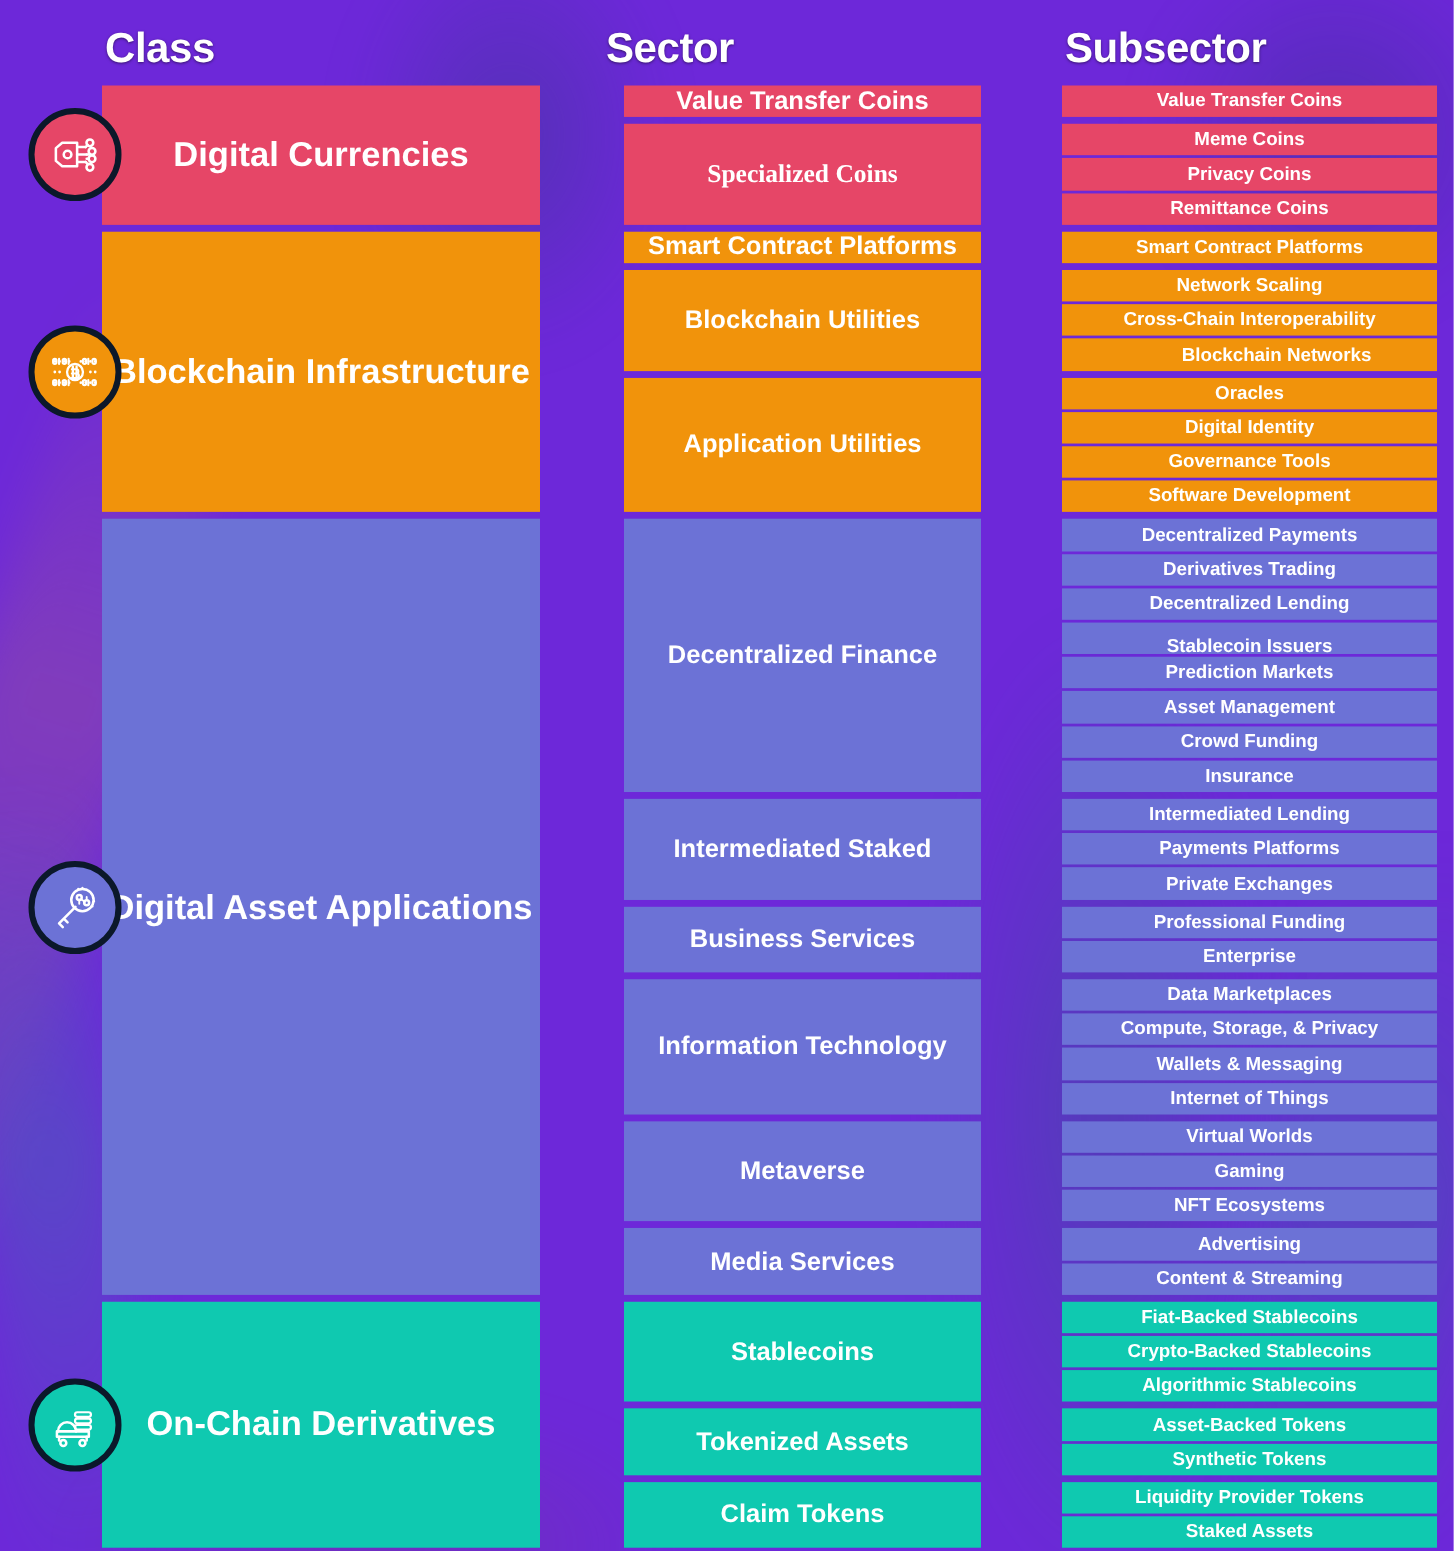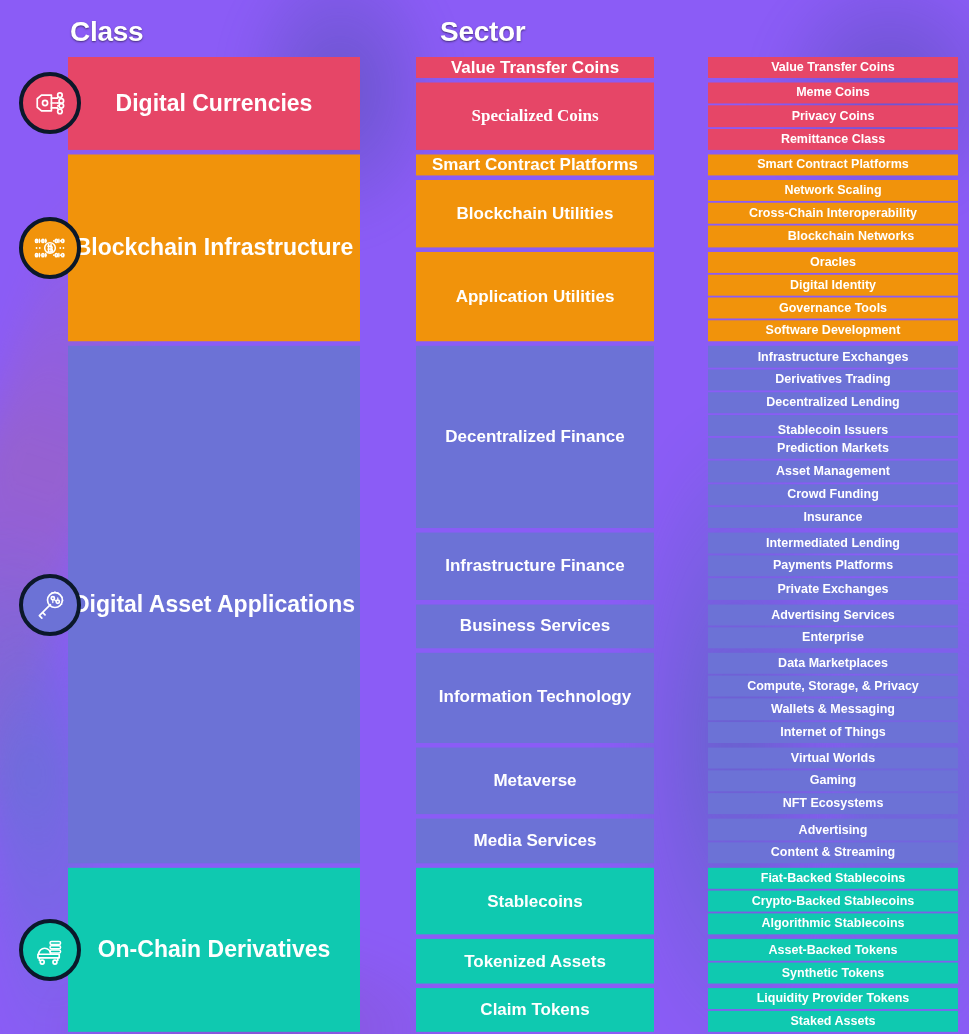--- a/index.html
+++ b/index.html
@@ -4,21 +4,21 @@
 <style>
   * { box-sizing: border-box; margin: 0; padding: 0; }
   html, body {
     width: 969px; height: 1034px;
     font-family: "Liberation Sans", sans-serif;
     overflow: hidden;
   }
   #page {
     position: relative;
     width: 969px; height: 1034px;
-    background: #8b5cf6;
+    background: #6d28d9;
     overflow: hidden;
   }
   
   .bg-layer { position: absolute; inset: 0; overflow: hidden; }
   .streak {
     position: absolute;
     transform-origin: center;
     filter: blur(18px);
     opacity: .55;
   }
@@ -45,21 +45,21 @@
   .col-title {
     position: absolute;
     color: #ffffff;
     font-size: 28px;
     font-weight: bold;
     letter-spacing: -0.3px;
     top: 16px;
     text-shadow: 0 1px 2px rgba(0,0,0,.5);
   }
   .ct-class { left: 70px; }
-  .ct-sector { left: 440px; }
+  .ct-sector { left: 404px; }
   .ct-subsector { left: 710px; }
 
   
   .col { position: absolute; top: 57px; }
   .col-a { left: 68px;  width: 292px; }
   .col-b { left: 416px; width: 238px; }
   .col-c { left: 708px; width: 250px; }
 
   .cell {
     position: absolute;
@@ -100,20 +100,21 @@
     <div class="streak s3"></div>
     <div class="streak s4"></div>
     <div class="streak s5"></div>
     <div class="streak s6"></div>
     <div class="streak s7"></div>
   </div>
 
   <div class="headers">
     <div class="col-title ct-class">Class</div>
     <div class="col-title ct-sector">Sector</div>
+    <div class="col-title ct-subsector">Subsector</div>
   </div>
 
   <div class="col col-a" id="col-class" style="transform-origin: left top; transform: scaleY(0.911045);">
       <div class="cell" style="top: 0px; height: 101.8px; background: rgb(230, 70, 103);">
         <span style="display: block; transform: scaleY(1.09764);">Digital Currencies</span>
       </div>
       <div class="cell" style="top: 106.8px; height: 205.6px; background: rgb(241, 147, 11);">
         <span style="display: block; transform: scaleY(1.09764);">Blockchain Infrastructure</span>
       </div>
       <div class="cell" style="top: 317.4px; height: 567.4px; background: rgb(108, 114, 214);">
@@ -136,21 +137,21 @@
       <div class="cell" style="top: 135px; height: 73.6px; background: rgb(241, 147, 11);">
         <span style="display: block; transform: scaleY(1.09764);">Blockchain Utilities</span>
       </div>
       <div class="cell" style="top: 213.6px; height: 98.8px; background: rgb(241, 147, 11);">
         <span style="display: block; transform: scaleY(1.09764);">Application Utilities</span>
       </div>
       <div class="cell" style="top: 317.4px; height: 199.6px; background: rgb(108, 114, 214);">
         <span style="display: block; transform: scaleY(1.09764);">Decentralized Finance</span>
       </div>
       <div class="cell" style="top: 522px; height: 73.6px; background: rgb(108, 114, 214);">
-        <span style="display: block; transform: scaleY(1.09764);">Infrastructure Finance</span>
+        <span style="display: block; transform: scaleY(1.09764);">Intermediated Staked</span>
       </div>
       <div class="cell" style="top: 600.6px; height: 48.4px; background: rgb(108, 114, 214);">
         <span style="display: block; transform: scaleY(1.09764);">Business Services</span>
       </div>
       <div class="cell" style="top: 654px; height: 98.8px; background: rgb(108, 114, 214);">
         <span style="display: block; transform: scaleY(1.09764);">Information Technology</span>
       </div>
       <div class="cell" style="top: 757.8px; height: 73.6px; background: rgb(108, 114, 214);">
         <span style="display: block; transform: scaleY(1.09764);">Metaverse</span>
       </div>
@@ -171,21 +172,21 @@
       <div class="cell" style="top: 0px; height: 23.2px; background: rgb(230, 70, 103);">
         <span style="display: block; transform: scaleY(1.09764);">Value Transfer Coins</span>
       </div>
       <div class="cell" style="top: 28.2px; height: 23.2px; background: rgb(230, 70, 103);">
         <span style="display: block; transform: scaleY(1.09764);">Meme Coins</span>
       </div>
       <div class="cell" style="top: 53.4px; height: 23.2px; background: rgb(230, 70, 103);">
         <span style="display: block; transform: scaleY(1.09764);">Privacy Coins</span>
       </div>
       <div class="cell" style="top: 78.6px; height: 23.2px; background: rgb(230, 70, 103);">
-        <span style="display: block; transform: scaleY(1.09764);">Remittance Class</span>
+        <span style="display: block; transform: scaleY(1.09764);">Remittance Coins</span>
       </div>
       <div class="cell" style="top: 106.8px; height: 23.2px; background: rgb(241, 147, 11);">
         <span style="display: block; transform: scaleY(1.09764);">Smart Contract Platforms</span>
       </div>
       <div class="cell" style="top: 135px; height: 23.2px; background: rgb(241, 147, 11);">
         <span style="display: block; transform: scaleY(1.09764);">Network Scaling</span>
       </div>
       <div class="cell" style="top: 160.2px; height: 23.2px; background: rgb(241, 147, 11);">
         <span style="display: block; transform: scaleY(1.09764);">Cross-Chain Interoperability</span>
       </div>
@@ -198,21 +199,21 @@
       <div class="cell" style="top: 238.8px; height: 23.2px; background: rgb(241, 147, 11);">
         <span style="display: block; transform: scaleY(1.09764);">Digital Identity</span>
       </div>
       <div class="cell" style="top: 264px; height: 23.2px; background: rgb(241, 147, 11);">
         <span style="display: block; transform: scaleY(1.09764);">Governance Tools</span>
       </div>
       <div class="cell" style="top: 289.2px; height: 23.2px; background: rgb(241, 147, 11);">
         <span style="display: block; transform: scaleY(1.09764);">Software Development</span>
       </div>
       <div class="cell" style="top: 317.4px; height: 23.2px; background: rgb(108, 114, 214);">
-        <span style="display: block; transform: scaleY(1.09764);">Infrastructure Exchanges</span>
+        <span style="display: block; transform: scaleY(1.09764);">Decentralized Payments</span>
       </div>
       <div class="cell" style="top: 342.6px; height: 23.2px; background: rgb(108, 114, 214);">
         <span style="display: block; transform: scaleY(1.09764);">Derivatives Trading</span>
       </div>
       <div class="cell" style="top: 367.8px; height: 23.2px; background: rgb(108, 114, 214);">
         <span style="display: block; transform: scaleY(1.09764);">Decentralized Lending</span>
       </div>
       <div class="cell" style="top: 393px; height: 23.2px; background: rgb(108, 114, 214);">
         <span style="display: block; transform: scaleY(1.09764); margin-top: 12px;">Stablecoin Issuers</span>
       </div>
@@ -231,21 +232,21 @@
       <div class="cell" style="top: 522px; height: 23.2px; background: rgb(108, 114, 214);">
         <span style="display: block; transform: scaleY(1.09764); text-align: center;">Intermediated Lending</span>
       </div>
       <div class="cell" style="top: 547.2px; height: 23.2px; background: rgb(108, 114, 214);">
         <span style="display: block; transform: scaleY(1.09764);">Payments Platforms</span>
       </div>
       <div class="cell" style="top: 572.4px; height: 23.2px; background: rgb(108, 114, 214);">
         <span style="display: block; transform: scaleY(1.09764);">Private Exchanges</span>
       </div>
       <div class="cell" style="top: 600.6px; height: 23.2px; background: rgb(108, 114, 214);">
-        <span style="display: block; transform: scaleY(1.09764);">Advertising Services</span>
+        <span style="display: block; transform: scaleY(1.09764);">Professional Funding</span>
       </div>
       <div class="cell" style="top: 625.8px; height: 23.2px; background: rgb(108, 114, 214);">
         <span style="display: block; transform: scaleY(1.09764);">Enterprise</span>
       </div>
       <div class="cell" style="top: 654px; height: 23.2px; background: rgb(108, 114, 214);">
         <span style="display: block; transform: scaleY(1.09764);">Data Marketplaces</span>
       </div>
       <div class="cell" style="top: 679.2px; height: 23.2px; background: rgb(108, 114, 214);">
         <span style="display: block; transform: scaleY(1.09764);">Compute, Storage, &amp; Privacy</span>
       </div>

